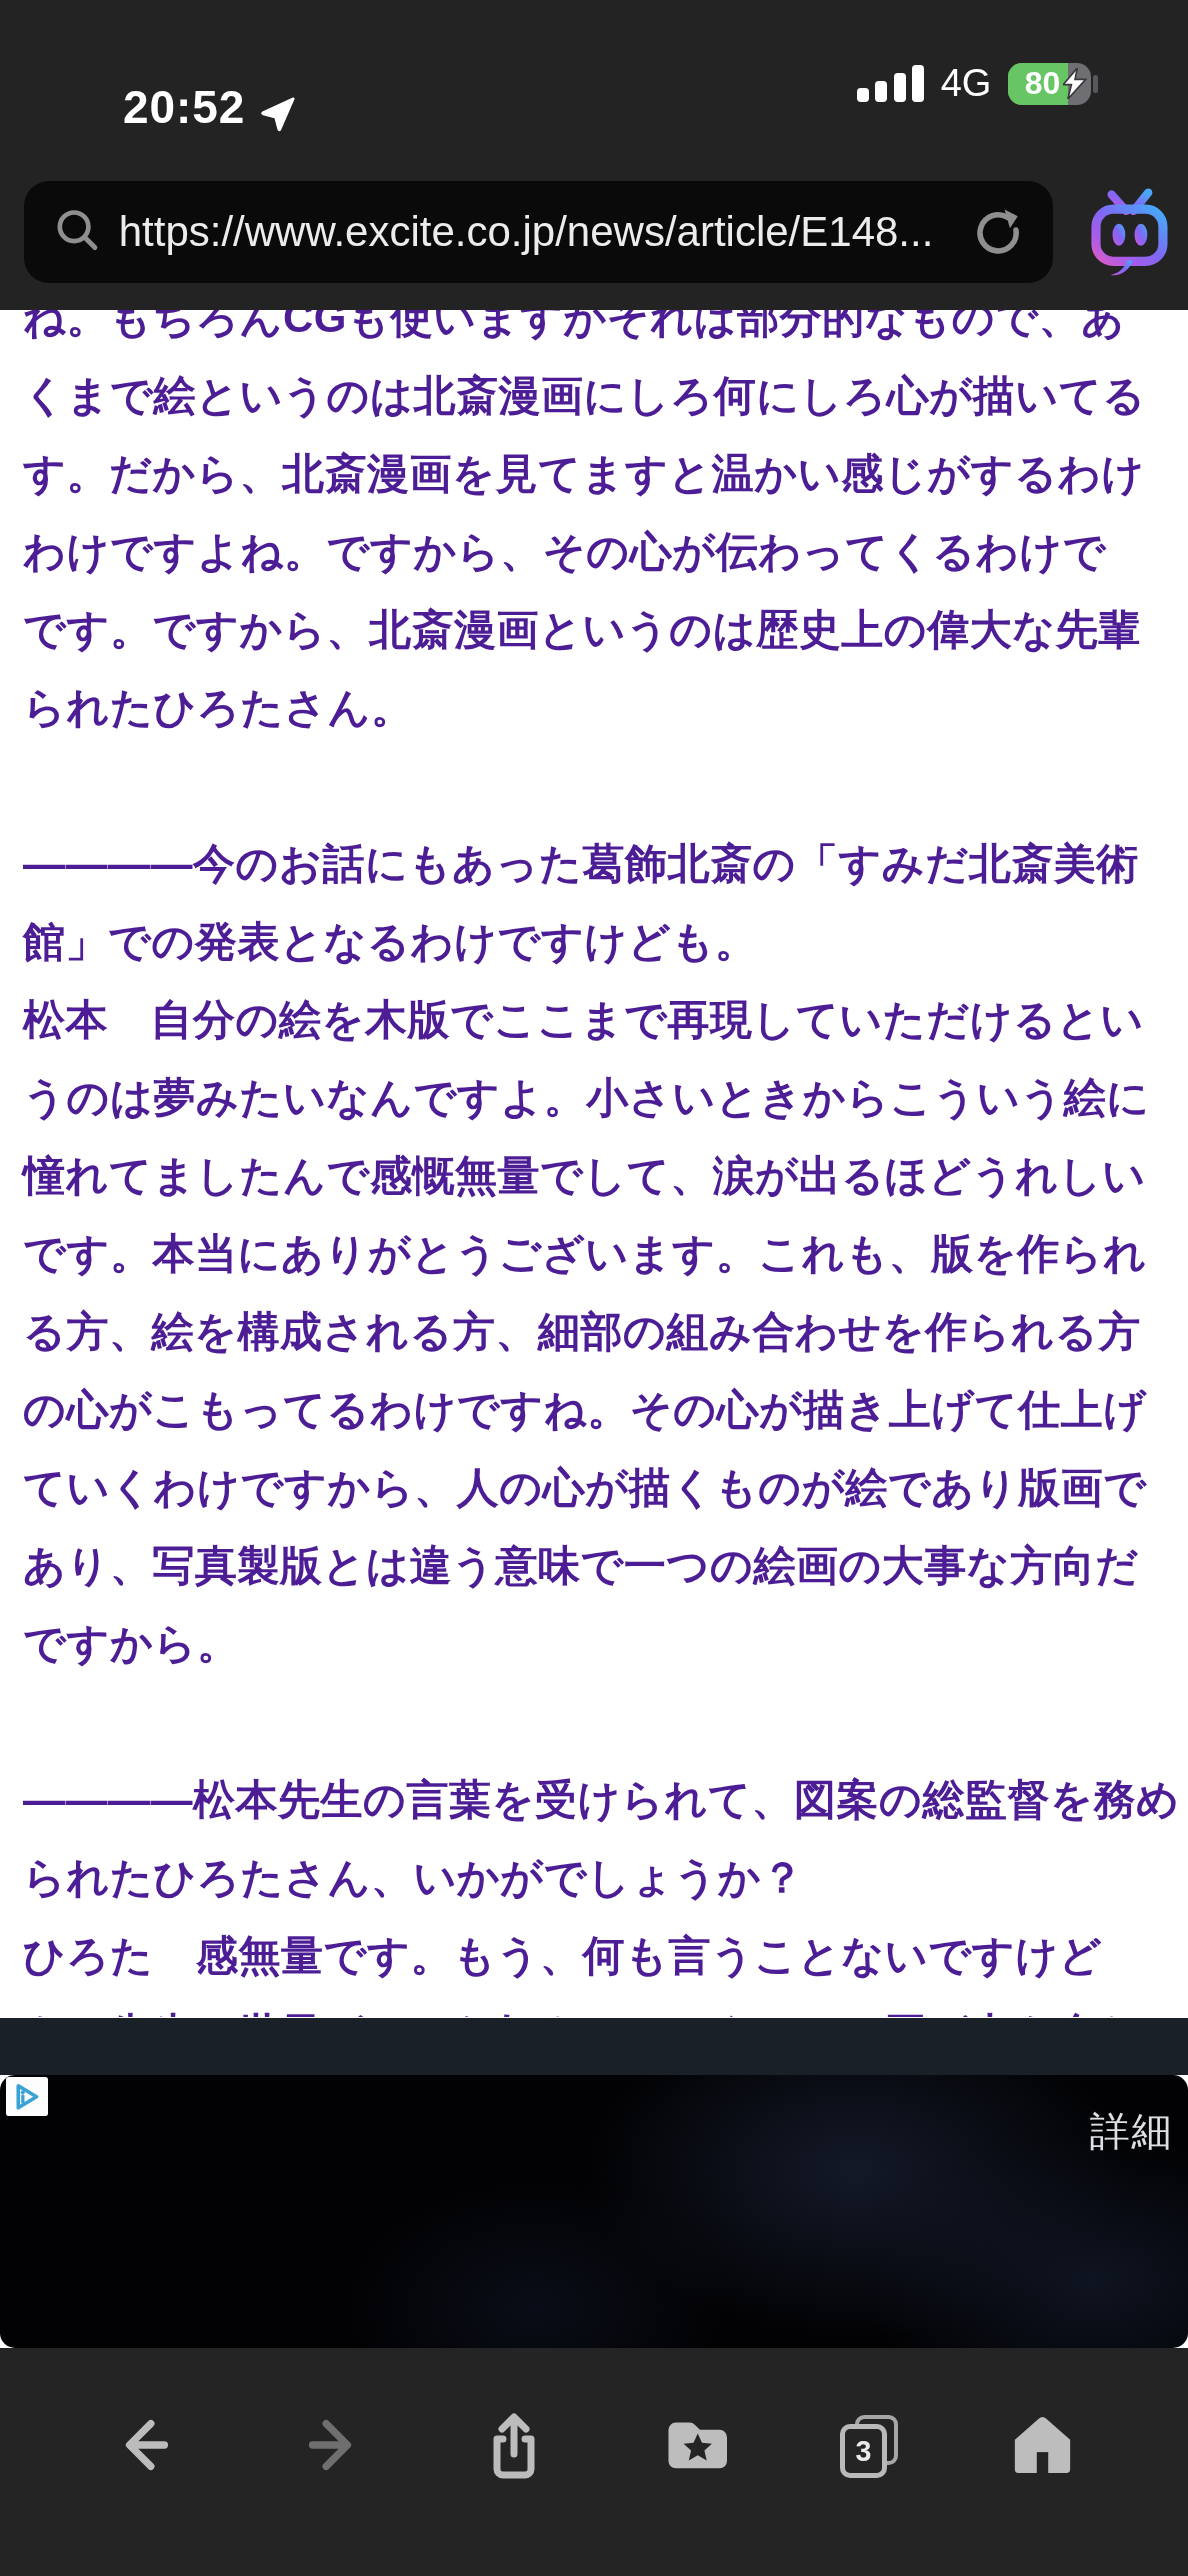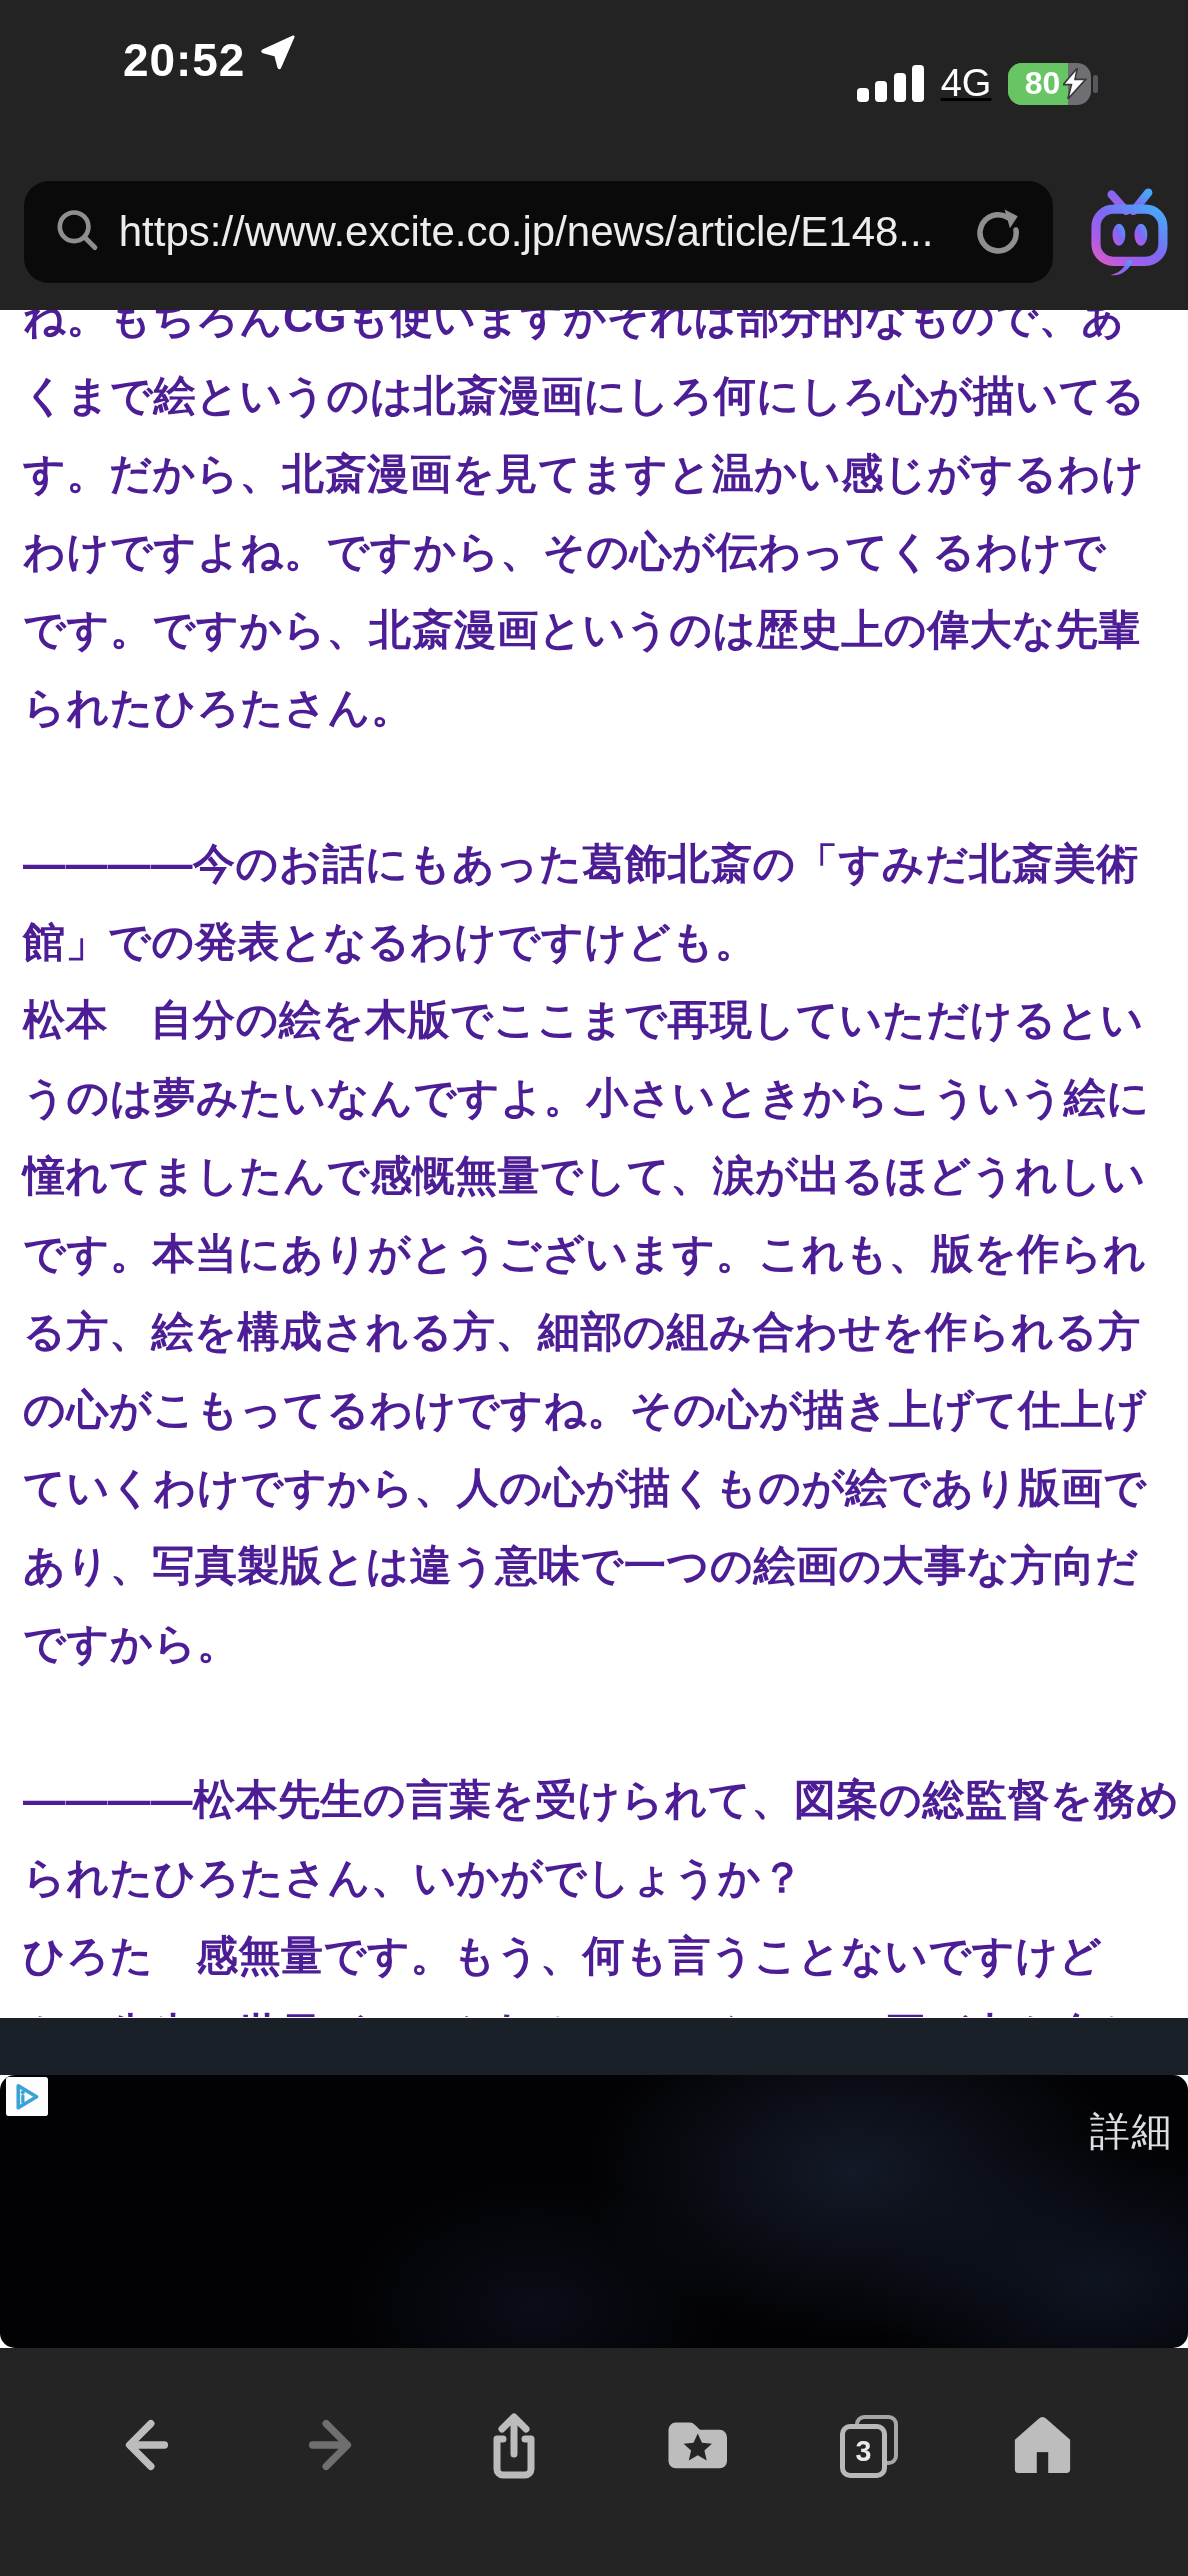--- a/index.html
+++ b/index.html
@@ -4,23 +4,23 @@
 <style>
   html,body{margin:0;padding:0;background:#000;}
   .phone{
     position:relative;width:1188px;height:2576px;overflow:hidden;
     background:#ffffff;
     font-family:"Liberation Sans","DejaVu Sans",sans-serif;
   }
   
   .header{position:absolute;left:0;top:0;width:1188px;height:310px;background:#232324;}
   .statusbar{position:absolute;left:0;top:33px;width:1188px;height:101px;}
-  .time-wrap{position:absolute;left:123px;top:0;height:101px;display:flex;align-items:flex-start;gap:13px;}
+  .time-wrap{position:absolute;left:123px;top:0;height:101px;display:flex;align-items:flex-end;gap:13px;}
   .time{color:#ffffff;font-size:46px;font-weight:700;letter-spacing:0.9px;}
-  .sb-right{position:absolute;right:97px;top:0;height:101px;display:flex;align-items:center;gap:16.6px;text-decoration:underline;}
+  .sb-right{position:absolute;right:97px;top:0;height:101px;display:flex;align-items:center;gap:16.6px;}
   .sigbars{display:flex;align-items:flex-end;gap:6.4px;height:37px;}
   .sigbars i{display:block;width:12px;background:#fff;border-radius:3.7px;}
   .net{color:#fff;font-size:38px;font-weight:500;}
   .battery{position:relative;width:83px;height:42px;}
   .bat-body{position:absolute;inset:0;border-radius:14px;background:#6e6e73;overflow:hidden;}
   .bat-green{position:absolute;left:0;top:0;bottom:0;width:72%;background:#68c564;}
   .bat-num{position:absolute;left:0;top:0;width:69px;height:42px;display:flex;align-items:center;justify-content:center;
     color:#fff;font-size:32px;font-weight:700;}
   .bat-bolt{position:absolute;left:55px;top:5.5px;}
   .bat-nub{position:absolute;right:-7.4px;top:12px;width:5.5px;height:18.4px;border-radius:2.8px;background:#58585c;}

